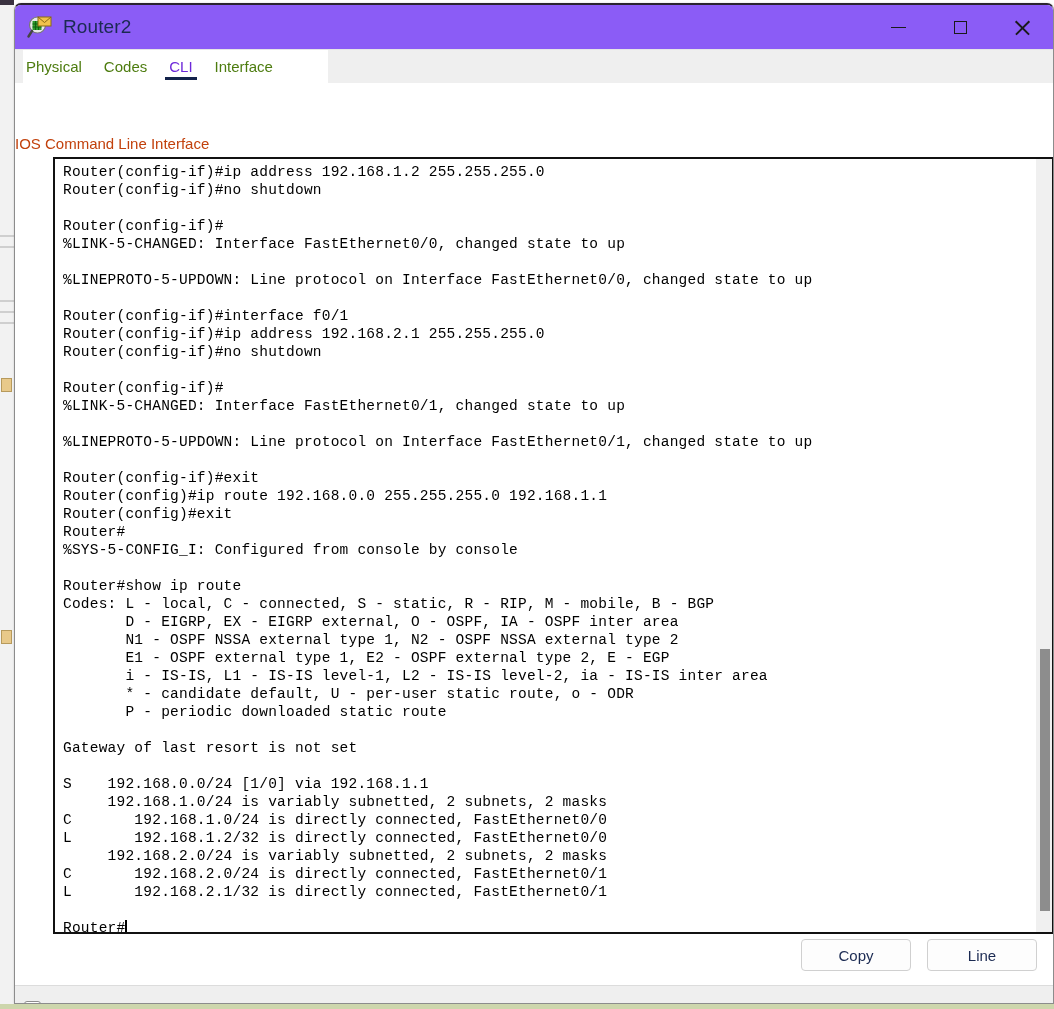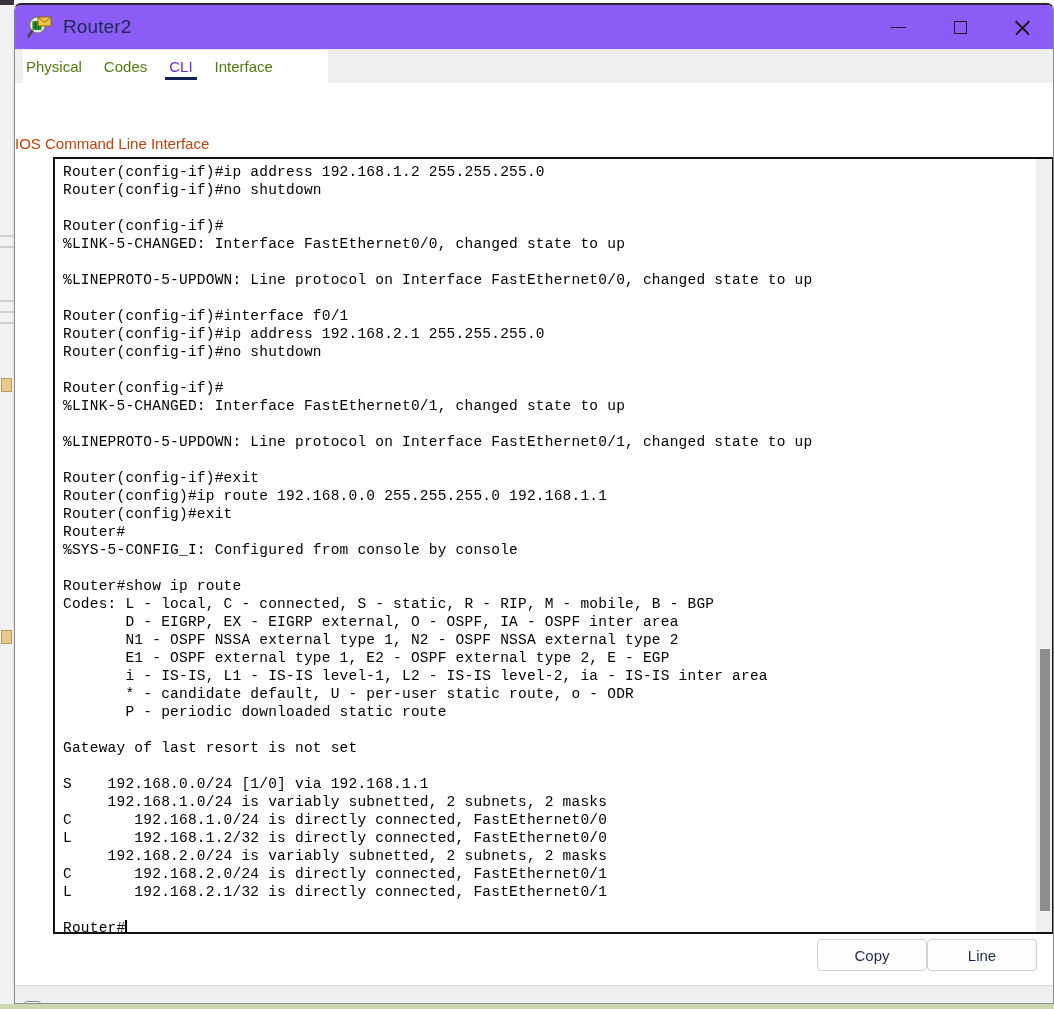--- a/index.html
+++ b/index.html
@@ -199,20 +199,21 @@
     background: #8d8d8d;
     cursor: default;
   }
 
   
   #btnrow {
     position: absolute;
     right: 16px;
     top: 812px;
     display: flex;
+    gap: 16px;
   }
   .btn {
     width: 110px; height: 32px;
     background: #fdfdfd;
     border: 1px solid #d0d0d0;
     border-radius: 4px;
     font-size: 15px;
     color: #1b2a52;
     font-family: "Liberation Sans", sans-serif;
     cursor: default;

